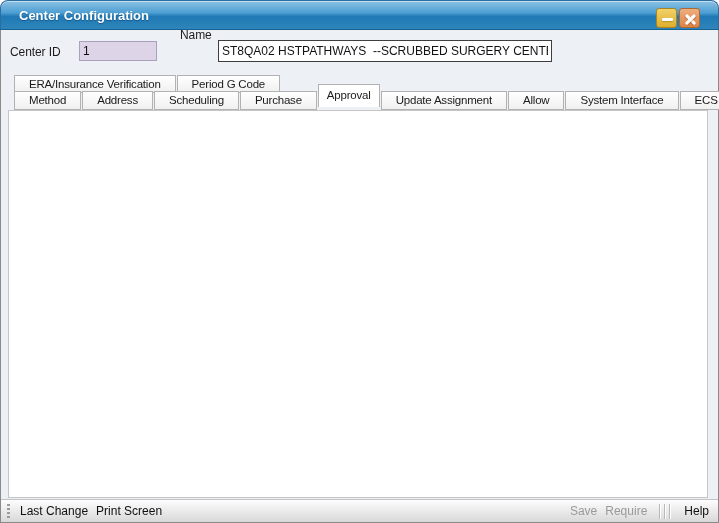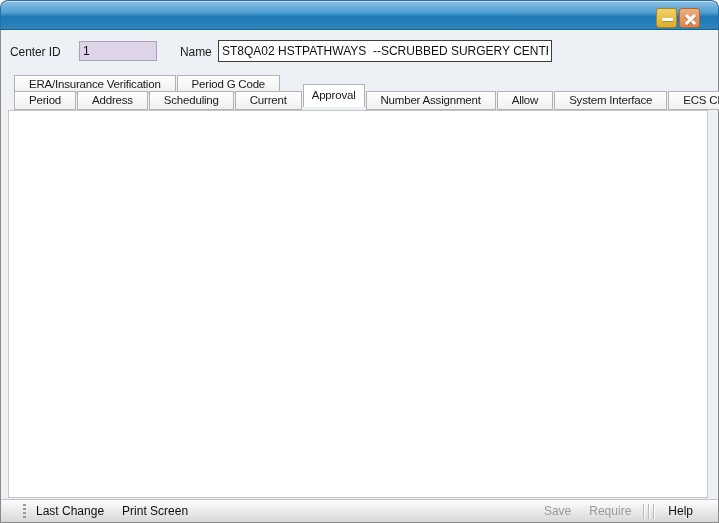--- a/index.html
+++ b/index.html
@@ -96,69 +96,70 @@
   .cb.disabled { border-color:#bcbcbc; background:#fbfbfb; }
   .cb.disabled.checked::after { border-color:#a3a3a3; }
 
   .rb { position:absolute; width:13px; height:13px; border:1px solid #4a4a4a; border-radius:50%; background:#fff; }
   .rb.selected::after { content:""; position:absolute; left:2.5px; top:2.5px; width:6px; height:6px; border-radius:50%; background:#262626; }
 
   
   .statusbar {
     position:absolute; left:1px; right:1px; bottom:1px; height:23px;
     background:linear-gradient(#fdfdfd,#d8d8d8); border-top:1px solid #c2c2c2;
-    display:flex; align-items:center; padding:0 21px; z-index:3;
+    display:flex; align-items:center; padding:0 5px; z-index:3;
   }
   .grip {
     width:3px; height:15px; margin:0 6px 0 1px;
     background:repeating-linear-gradient(to bottom,#9a9aa0 0 2px,transparent 2px 4px);
   }
   .sb-item { white-space:nowrap; color:#101010; padding:0 4px; cursor:default; }
-  .sb-item + .sb-item { margin-left:10px; }
+  .sb-item + .sb-item { margin-left:0; }
   .spacer { flex:1; }
   .sb-disabled { color:#9a9a9a; }
   .sb-sep {
     width:13px; height:15px; margin:0 8px;
     background:repeating-linear-gradient(to right,#b8b8b8 0 1px,#ffffff 1px 2px,transparent 2px 5px);
   }
   .sb-help { font-weight:normal; }
 </style>
 </head>
 <body>
 
 <div class="window">
 
   <div class="titlebar">
+    <span class="title-text">Center Configuration</span>
     <div class="tb-btn btn-min">
       <span class="bar"></span>
     </div>
     <div class="tb-btn btn-close">
       <span class="x1"></span>
       <span class="x2"></span>
     </div>
   </div>
 
   <div class="body"></div>
 
   <span class="abs lbl big" style="left:10px; top:45px;">Center ID</span>
   <input class="abs field lavender" style="left: 79px; top: 41px; width: 78px; height: 20px;" readonly="" value="1">
-  <span class="abs lbl big" style="left:180px; top:45px;">Name</span>
+  <span class="abs lbl big" style="left:180px; top:28px;">Name</span>
   <input class="abs field" style="left: 218px; top: 40px; width: 334px; height: 22px; border-color: rgb(62, 62, 62);" readonly="" value="ST8QA02 HSTPATHWAYS  --SCRUBBED SURGERY CENTER 1">
 
   <div class="tabrow tabrow1">
     <div class="tab">ERA/Insurance Verification</div>
     <div class="tab">Period G Code</div>
   </div>
   <div class="tabrow tabrow2">
-    <div class="tab">Period</div>
+    <div class="tab">Method</div>
     <div class="tab">Address</div>
     <div class="tab">Scheduling</div>
-    <div class="tab">Current</div>
+    <div class="tab">Purchase</div>
     <div class="tab active">Approval</div>
-    <div class="tab">Number Assignment</div>
+    <div class="tab">Update Assignment</div>
     <div class="tab">Allow</div>
     <div class="tab">System Interface</div>
     <div class="tab">ECS Claim</div>
   </div>
 
   <div class="panel"></div>
 
   <div class="groupbox" style="left:116px; top:120px; width:246px; height:258px;">
     <span class="legend">Center Level</span>
   </div>

